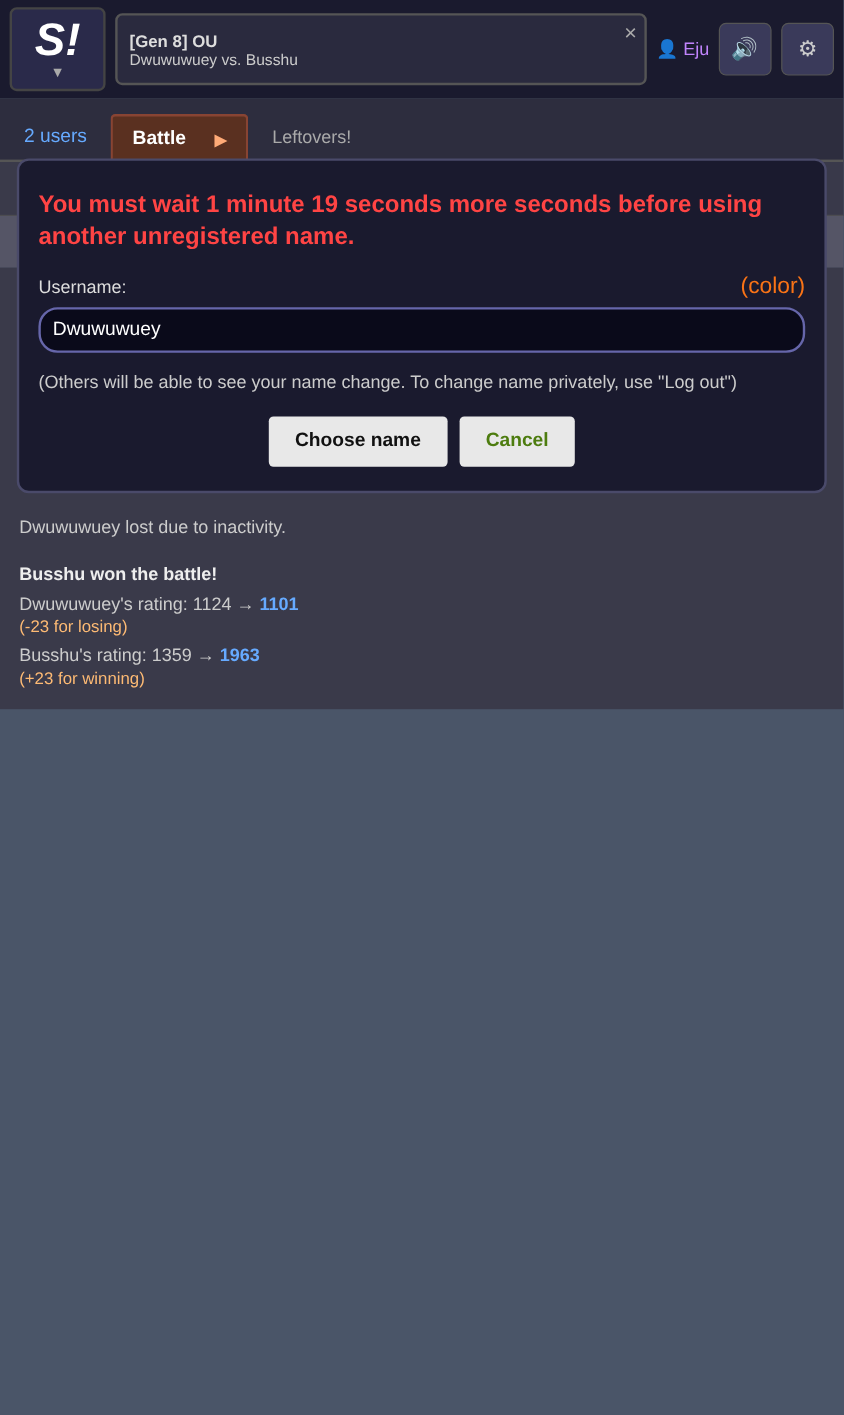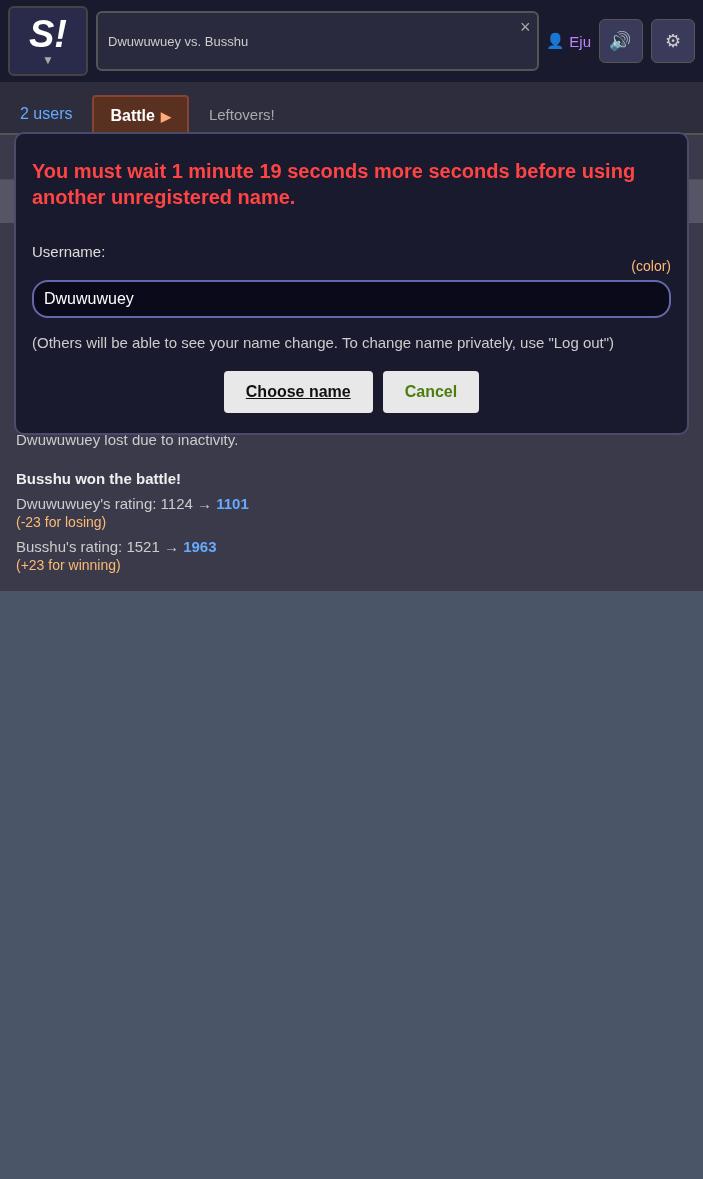--- a/index.html
+++ b/index.html
@@ -127,21 +127,21 @@
     }
     .tab.battle-tab {
       background: #5a3020;
       color: #fff;
       border: 2px solid #884433;
       border-bottom: none;
       font-size: 16px;
       font-weight: bold;
       display: flex;
       align-items: center;
-      gap: 6px;
+      gap: 24px;
       padding: 10px 16px;
       margin-bottom: -2px;
     }
     .tab.leftovers-tab {
       color: #aaa;
       font-size: 15px;
     }
     .tab-arrow {
       font-size: 13px;
       color: #ffaa77;
@@ -170,24 +170,23 @@
       display: flex;
       justify-content: space-between;
       align-items: center;
       margin-bottom: 6px;
     }
     .username-label {
       color: #ddd;
       font-size: 15px;
     }
     .color-link {
-      color: #fdba74;
-      font-size: 14px;
-      cursor: pointer;
-      margin-top: 30px;
+      color: #f97316;
+      font-size: 19px;
+      cursor: pointer;
     }
     .username-input {
       width: 100%;
       background: #0a0a1a;
       border: 2px solid #6666aa;
       border-radius: 16px;
       color: #fff;
       font-size: 16px;
       padding: 8px 10px;
       outline: none;
@@ -206,21 +205,20 @@
     }
     .btn-choose {
       background: #e8e8e8;
       color: #111;
       border: none;
       border-radius: 4px;
       padding: 12px 22px;
       font-size: 16px;
       font-weight: bold;
       cursor: pointer;
-      text-decoration: underline;
     }
     .btn-cancel {
       background: #e8e8e8;
       color: #4d7c0f;
       border: none;
       border-radius: 4px;
       padding: 12px 22px;
       font-size: 16px;
       font-weight: bold;
       cursor: pointer;
@@ -301,20 +299,21 @@
 </head>
 <body>
 
 <div class="header">
   <div class="logo-box">
     <span class="logo-s">S!</span>
     <span class="logo-chevron">▼</span>
   </div>
   <div class="battle-title-box">
     <span class="battle-close">×</span>
+    <span class="battle-gen">[Gen 8] OU</span>
     <span class="battle-players">Dwuwuwuey vs. Busshu</span>
   </div>
   <div class="header-right">
     <div class="header-user">
       <span>👤</span>
       <span>Eju</span>
     </div>
     <div class="header-icon-btn">
       <span>🔊</span>
     </div>
@@ -393,17 +392,17 @@
   <div class="log-entry bold">
     <span class="username">Busshu</span><span> won the battle!</span>
   </div>
 
   <div class="rating-row">
     <span>Dwuwuwuey's rating: 1124 →</span>
     <span class="rating-new">1101</span>
   </div>
   <div class="rating-sub">(-23 for losing)</div>
   <div class="rating-row">
-    <span>Busshu's rating: 1521 →</span>
+    <span>Busshu's rating: 1359 →</span>
     <span class="rating-new">1963</span>
   </div>
   <div class="rating-sub">(+23 for winning)</div>
 </div>
 
 </body></html>

